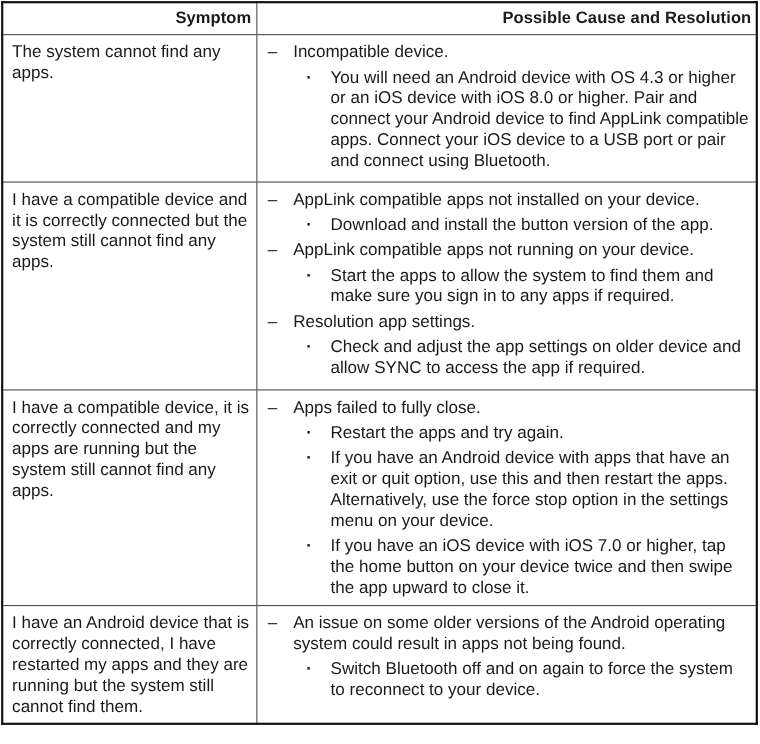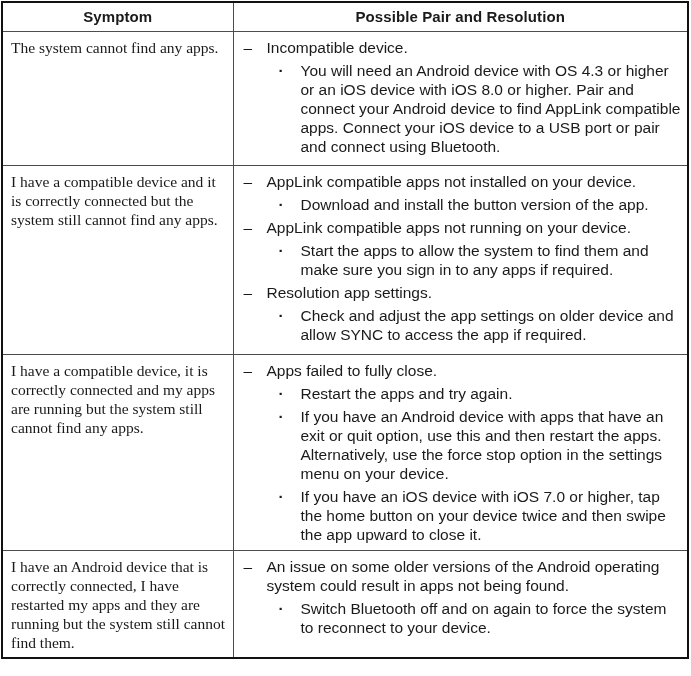--- a/index.html
+++ b/index.html
@@ -23,31 +23,30 @@
   }
   table.tbl th, table.tbl td {
     border: 1px solid #4d4d4d;
     vertical-align: top;
     box-sizing: border-box;
   }
   th.col-symptom { width: 231px; }
   th.hdr {
     font-size: 15px;
     font-weight: bold;
-    text-align: center;
+    text-align: right;
     padding: 5px 4px 6px 4px;
     height: 28px;
     vertical-align: middle;
     letter-spacing: 0.1px;
   }
   td.symptom {
     padding: 6px 6px 5px 8px;
     font-size: 15.5px;
     line-height: 19px;
-    font-family: Liberation Serif, serif;
   }
   td.cause {
     padding: 6px 6px 6px 8px;
     font-size: 15.5px;
     line-height: 19px;
   }
   .cause-item { margin-top: 4px; }
   .cause-item:first-child { margin-top: 0; }
   .cause-row { display: flex; }
   .dash {
@@ -74,21 +73,21 @@
   tr.r4 { height: 84px; }
 </style>
 </head>
 <body>
 
 <div class="page">
   <table class="tbl">
     <thead>
       <tr>
         <th class="hdr col-symptom">Symptom</th>
-        <th class="hdr">Possible Pair and Resolution</th>
+        <th class="hdr">Possible Cause and Resolution</th>
       </tr>
     </thead>
     <tbody>
 
       <tr class="r1">
         <td class="symptom">The system cannot find any apps.</td>
         <td class="cause">
           <div class="cause-item">
             <div class="cause-row">
               <span class="dash">–</span>

